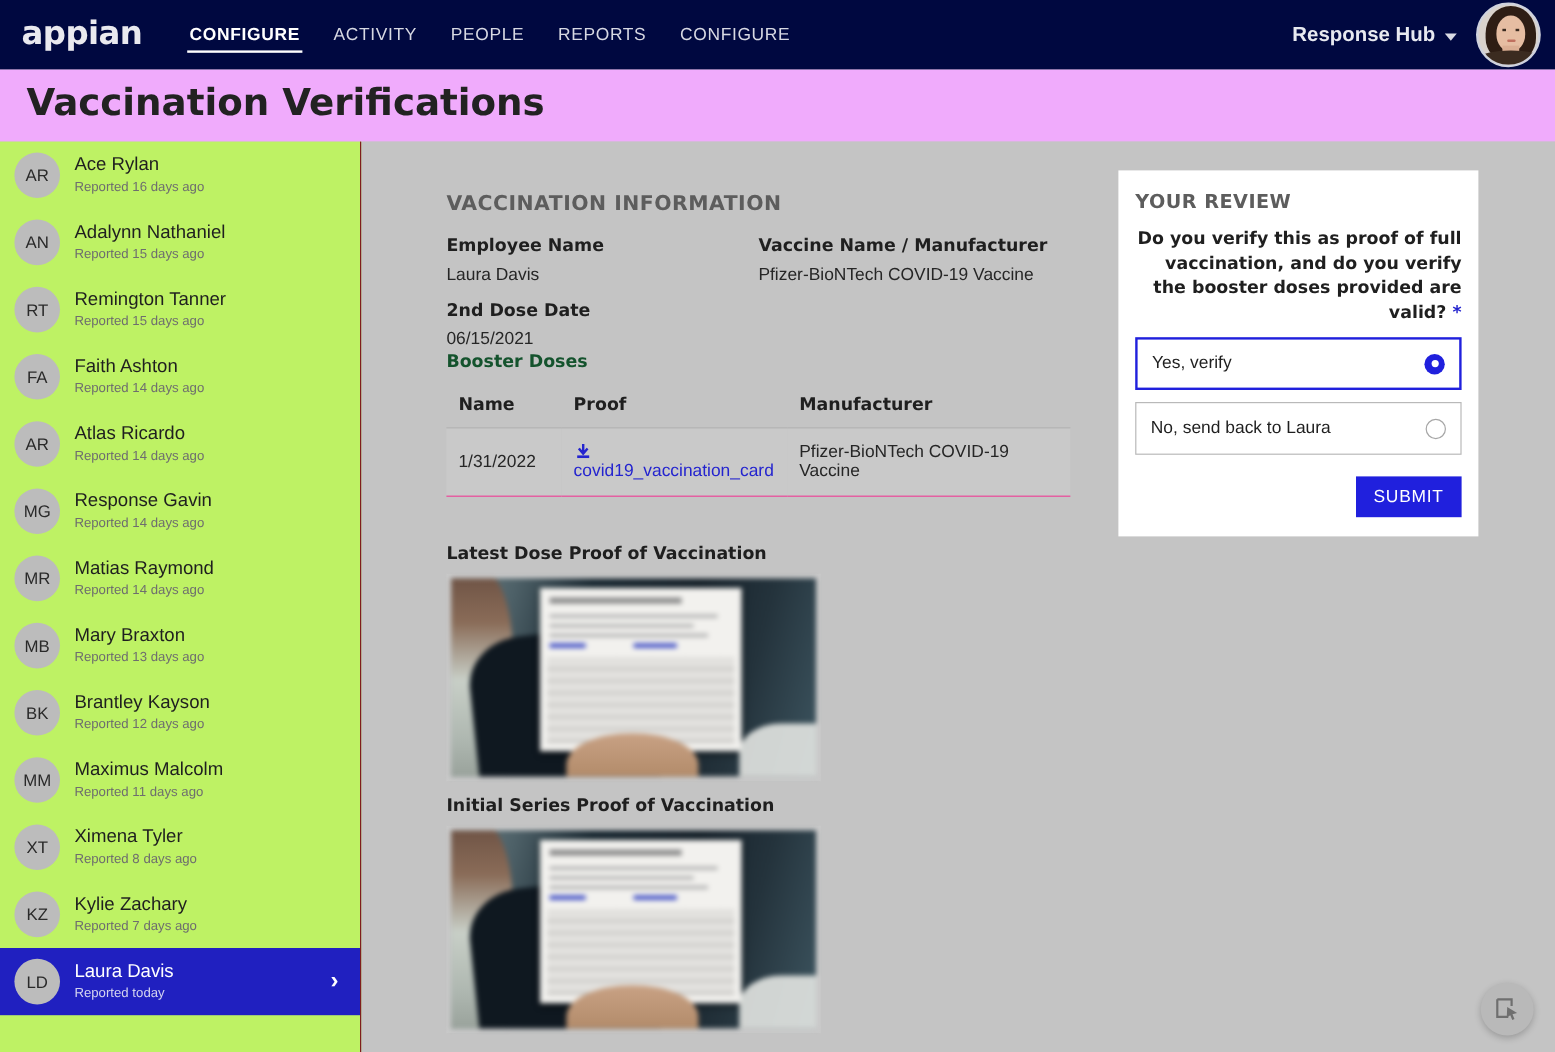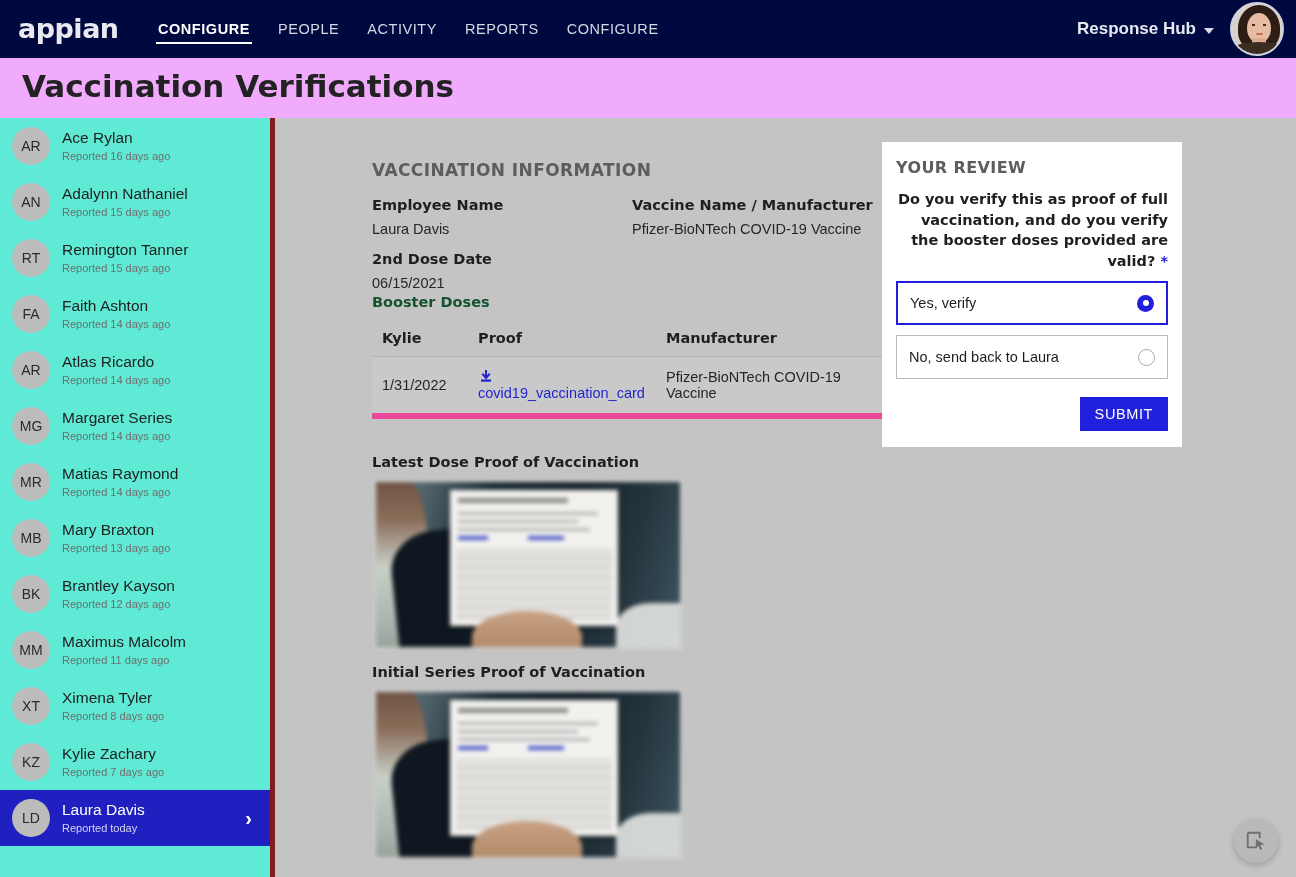--- a/index.html
+++ b/index.html
@@ -78,23 +78,23 @@
     background: #f0abfc;
   }
   .pagetitle {
     position: absolute; left: 22px; top: 10px;
     font-size: 31px; font-weight: 700; color: #222222;
     font-family: "DejaVu Sans", sans-serif;
   }
 
   
   .sidebar {
-    position: absolute; top: 118px; left: 0; width: 275px; height: 759px;
-    background: #5eead4; overflow: hidden;
-    border-right: 5px solid #7f1d1d;
+    position: absolute; top: 118px; left: 0; width: 301px; height: 759px;
+    background: #bef264; overflow: hidden;
+    border-right: 1px solid #7f1d1d;
   }
   .person {
     height: 56px; display: flex; align-items: center;
     padding-left: 12px; cursor: pointer; position: relative;
   }
   .person .pavatar {
     width: 38px; height: 38px; border-radius: 50%;
     background: #bcbcbc; color: #2a2a2a;
     display: flex; align-items: center; justify-content: center;
     font-size: 14px; flex: none;
@@ -135,21 +135,21 @@
     position: absolute; left: 70px; top: 206px; width: 520px;
     border-collapse: collapse; font-size: 14px;
   }
   .btable th {
     text-align: left; font-size: 14.5px; font-weight: 700; color: #1f1f1f;
     padding: 6px 0 10px 10px; border-bottom: 1px solid #b4b4b4;
     font-family: "DejaVu Sans", sans-serif;
   }
   .btable td {
     padding: 12px 8px 12px 10px; background: #c9c9c9;
-    border-bottom: 6px solid #ec4899; color: #262626;
+    border-bottom: 1px solid #ec4899; color: #262626;
     font-size: 14.5px; vertical-align: middle;
   }
   .btable .c-date { width: 96px; }
   .btable .c-proof { width: 188px; }
   .dl-wrap { display: block; }
   .dl-icon { display: block; color: #2020c0; width: 16px; height: 14px; margin-bottom: 1px; }
   .dl-link { color: #2424cf; font-size: 14.5px; cursor: pointer; }
 
   
   .proof-label { font-size: 14.5px; font-weight: 700; color: #1f1f1f; font-family: "DejaVu Sans", sans-serif; }
@@ -192,21 +192,21 @@
     background: linear-gradient(180deg,#c8a184 0%,#a9825f 100%);
     border-radius: 50% 50% 22% 22%;
   }
   .photo .glow {
     position: absolute; right: -6px; bottom: -4px; width: 70px; height: 48px;
     background: #e3e6e2; border-radius: 50% 0 0 0; opacity: .9;
   }
 
   
   .review {
-    position: absolute; left: 580px; top: 24px; width: 300px;
+    position: absolute; left: 630px; top: 24px; width: 300px;
     background: #ffffff; padding: 16px 14px 16px 14px;
   }
   .rev-head {
     font-size: 16px; font-weight: 700; letter-spacing: .4px; color: #5d5d5d;
     font-family: "DejaVu Sans", sans-serif;
   }
   .rev-q {
     margin-top: 12px; font-size: 14.5px; font-weight: 700; color: #1f1f1f;
     line-height: 1.42; font-family: "DejaVu Sans", sans-serif; text-align: right;
   }
@@ -243,22 +243,22 @@
   }
   .fab svg { width: 22px; height: 22px; }
 </style>
 </head>
 <body>
 
 <div class="topnav">
   <div class="logo">appian</div>
   <div class="navlinks">
     <div class="navlink active">CONFIGURE</div>
+    <div class="navlink">ACTIVITY</div>
     <div class="navlink">PEOPLE</div>
-    <div class="navlink">ACTIVITY</div>
     <div class="navlink">REPORTS</div>
     <div class="navlink">CONFIGURE</div>
   </div>
   <div class="nav-right">
     <span class="hubname">Response Hub</span>
     <span class="caret"></span>
     <span class="avatar">
       <span class="hair"></span>
       <span class="face"></span>
       <span class="eye l"></span>
@@ -311,21 +311,21 @@
     <span class="pavatar">AR</span>
     <span class="ptext">
       <span class="pname" style="display:block">Atlas Ricardo</span>
       <span class="pmeta" style="display:block">Reported 14 days ago</span>
     </span>
 
   </div>
   <div class="person">
     <span class="pavatar">MG</span>
     <span class="ptext">
-      <span class="pname" style="display:block">Margaret Series</span>
+      <span class="pname" style="display:block">Response Gavin</span>
       <span class="pmeta" style="display:block">Reported 14 days ago</span>
     </span>
 
   </div>
   <div class="person">
     <span class="pavatar">MR</span>
     <span class="ptext">
       <span class="pname" style="display:block">Matias Raymond</span>
       <span class="pmeta" style="display:block">Reported 14 days ago</span>
     </span>
@@ -402,21 +402,21 @@
         <div class="ivalue">06/15/2021</div>
       </div>
     </div>
   </div>
 
   <div class="blabel">Booster Doses</div>
 
   <table class="btable">
     <thead>
       <tr>
-        <th class="c-date">Kylie</th>
+        <th class="c-date">Name</th>
         <th class="c-proof">Proof</th>
         <th>Manufacturer</th>
       </tr>
     </thead>
     <tbody>
       <tr>
         <td class="c-date">1/31/2022</td>
         <td class="c-proof">
           <span class="dl-wrap">
             <svg class="dl-icon" viewBox="0 0 16 14">

